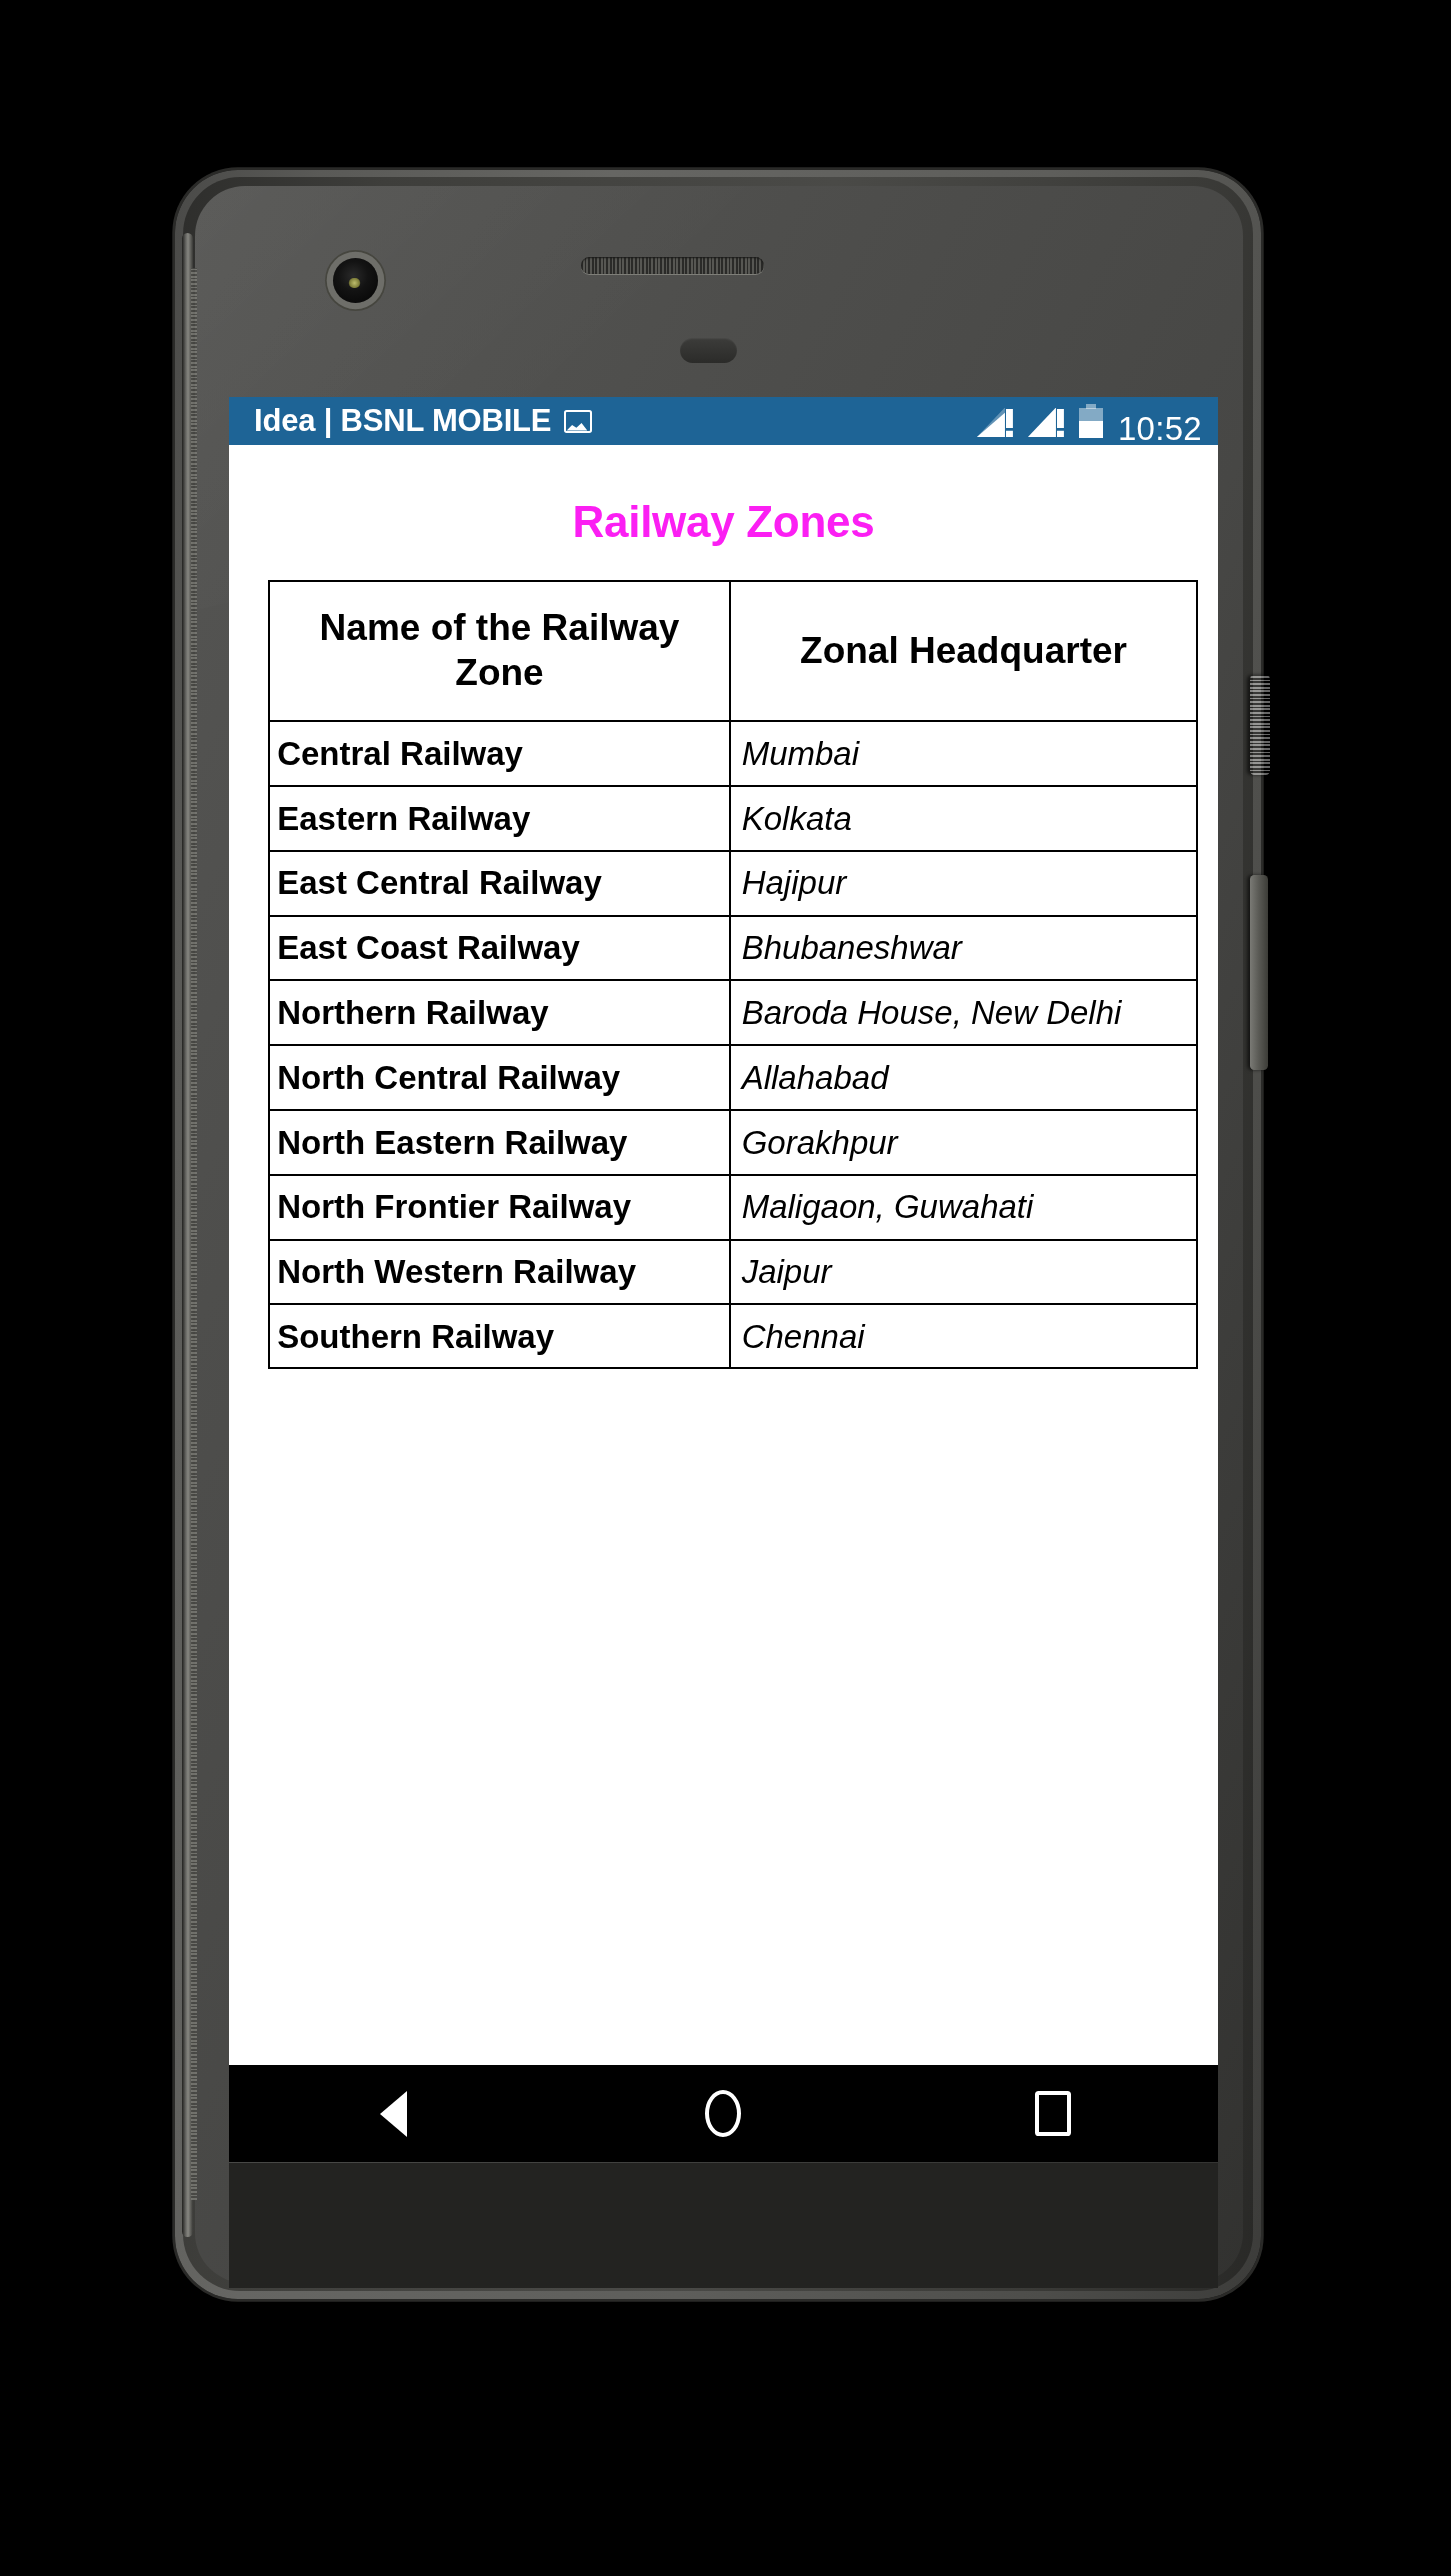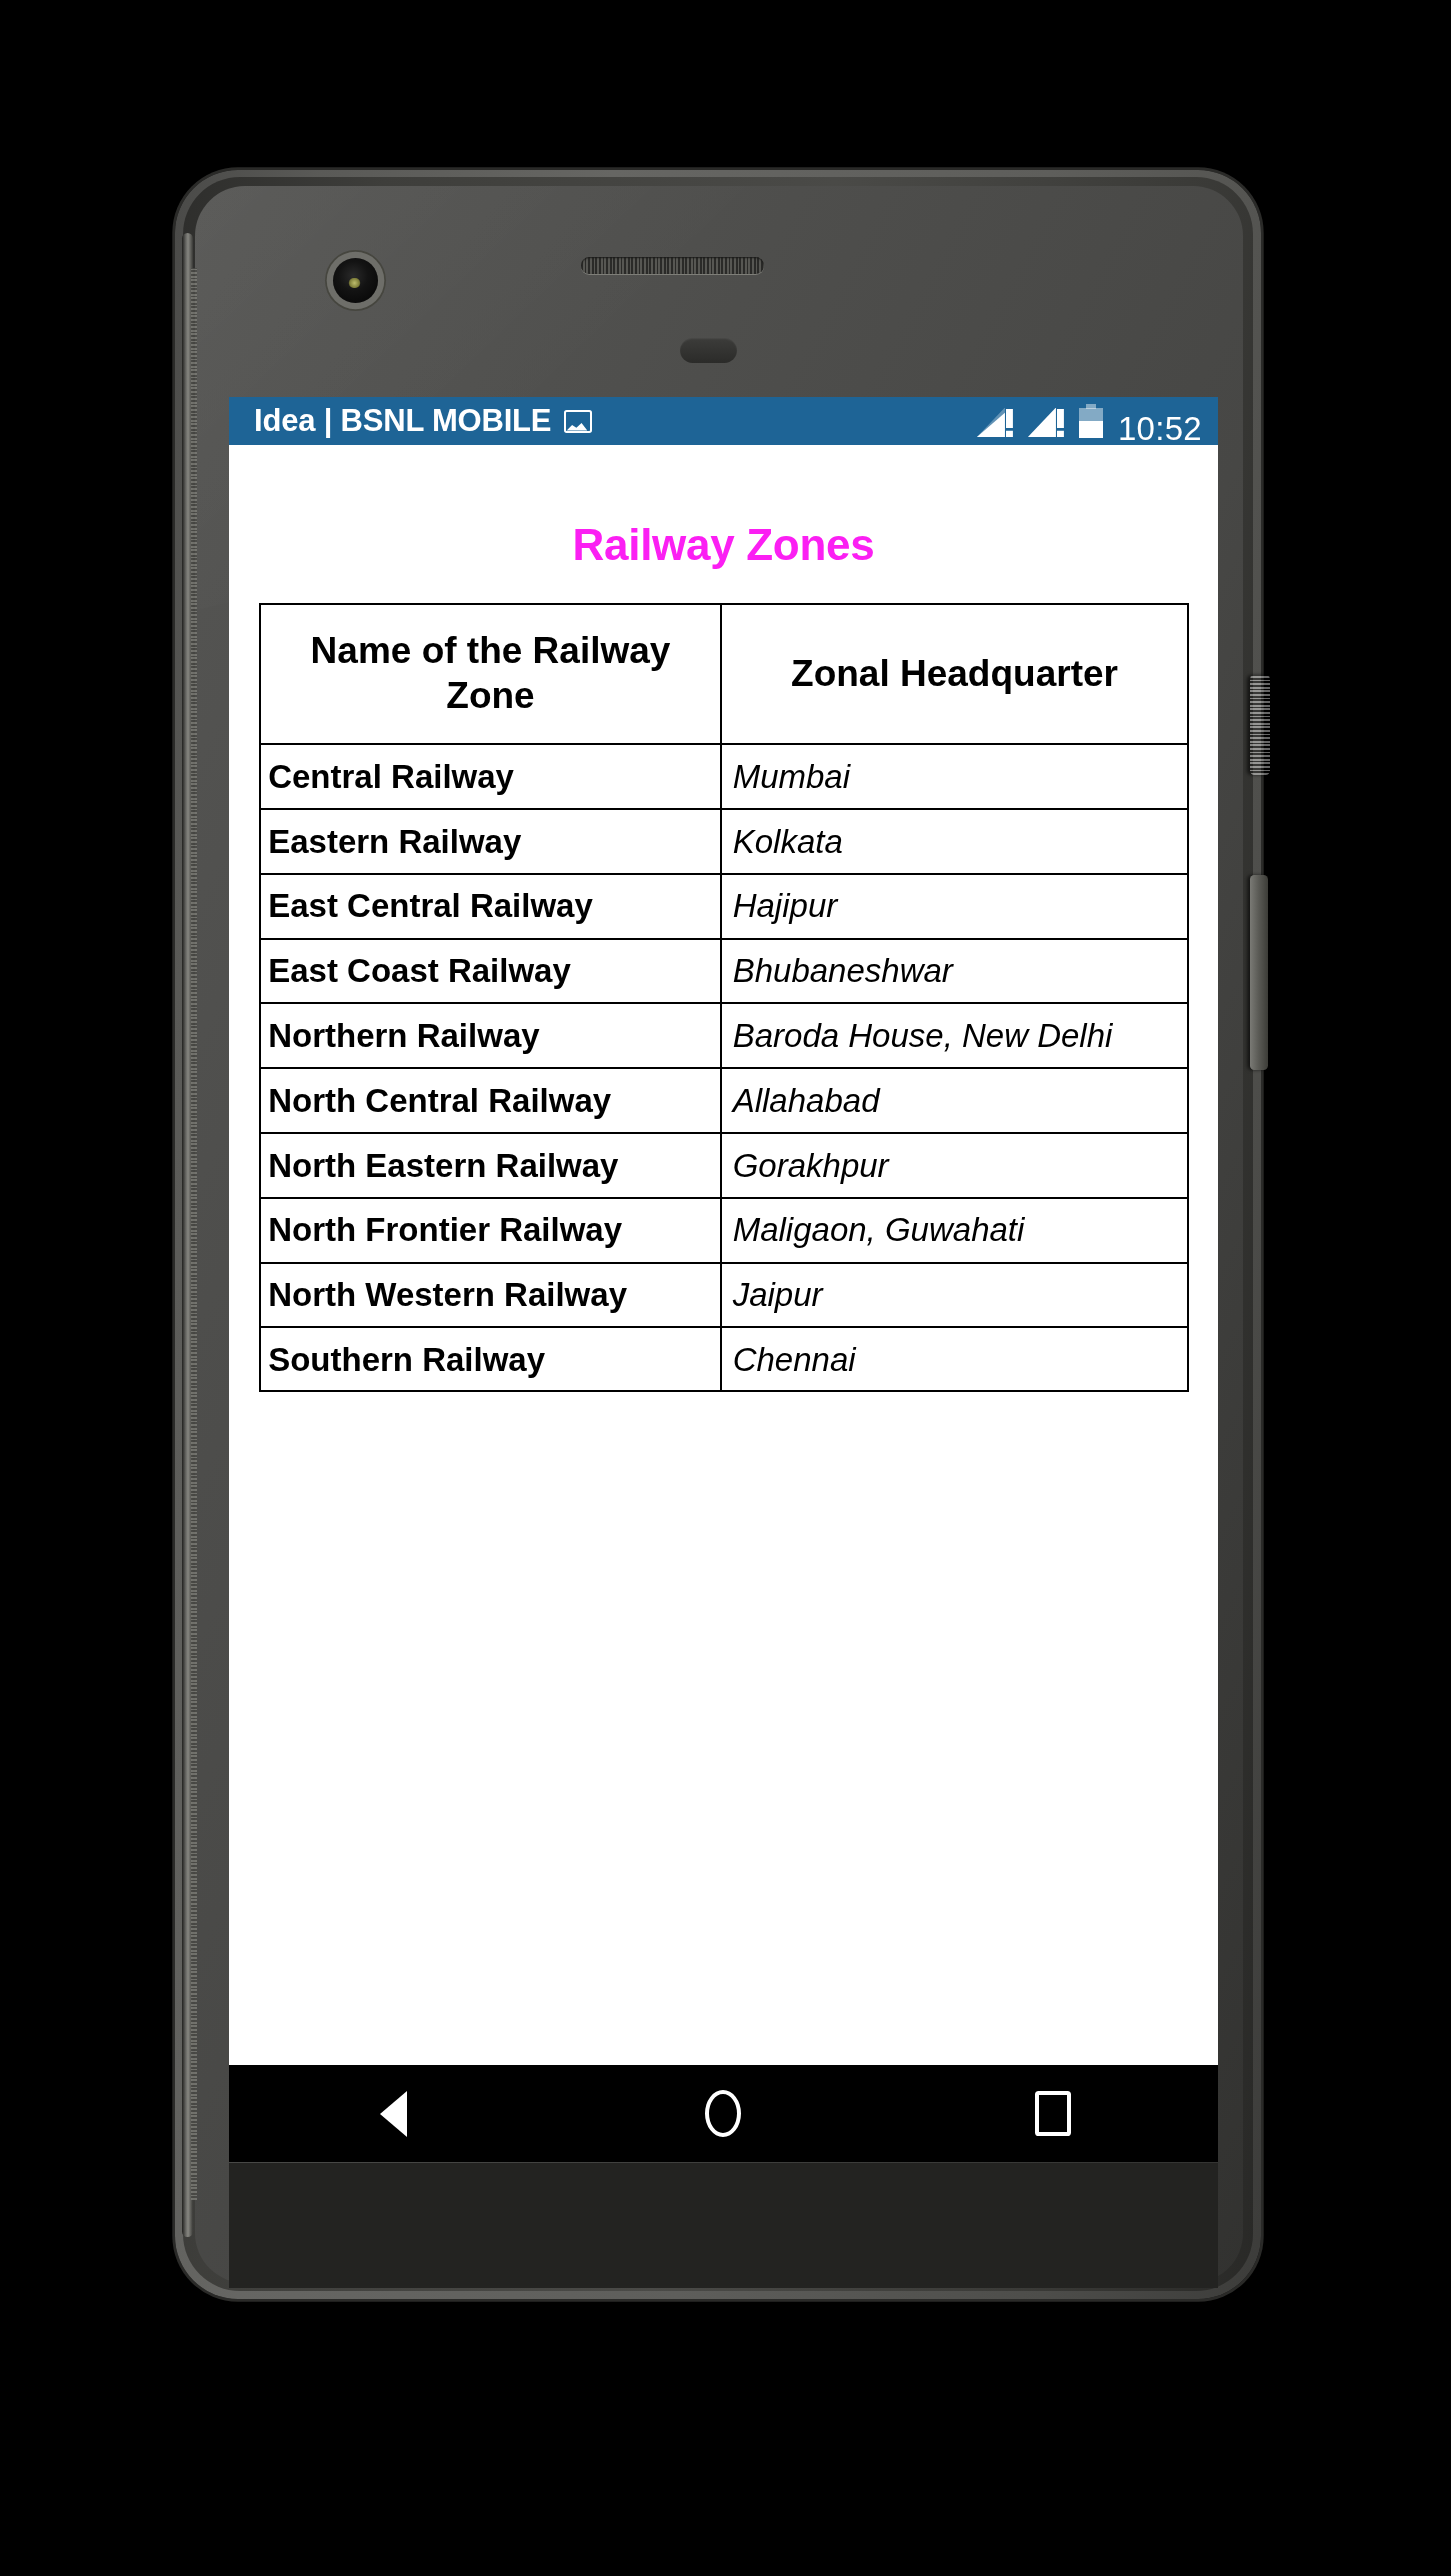--- a/index.html
+++ b/index.html
@@ -223,34 +223,33 @@
     font-weight: 500;
     letter-spacing: 0.3px;
     margin-top: 16px;
   }
 
   
   #content {
     background: #ffffff;
     height: 1993px;
     position: relative;
-    margin-top: 23px;
   }
   #page-title {
     text-align: center;
     color: #fb1ff3;
     font-size: 44px;
     font-weight: 700;
     padding-top: 52px;
     letter-spacing: -0.3px;
   }
 
   #zones-table {
     position: absolute;
-    left: 30px;
+    left: 39px;
     top: 135px;
     width: 928px;
     border-collapse: collapse;
     table-layout: fixed;
   }
   #zones-table col.c1 { width: 461px; }
   #zones-table col.c2 { width: 467px; }
   #zones-table th, #zones-table td {
     border: 2.7px solid #000000;
     color: #000000;

